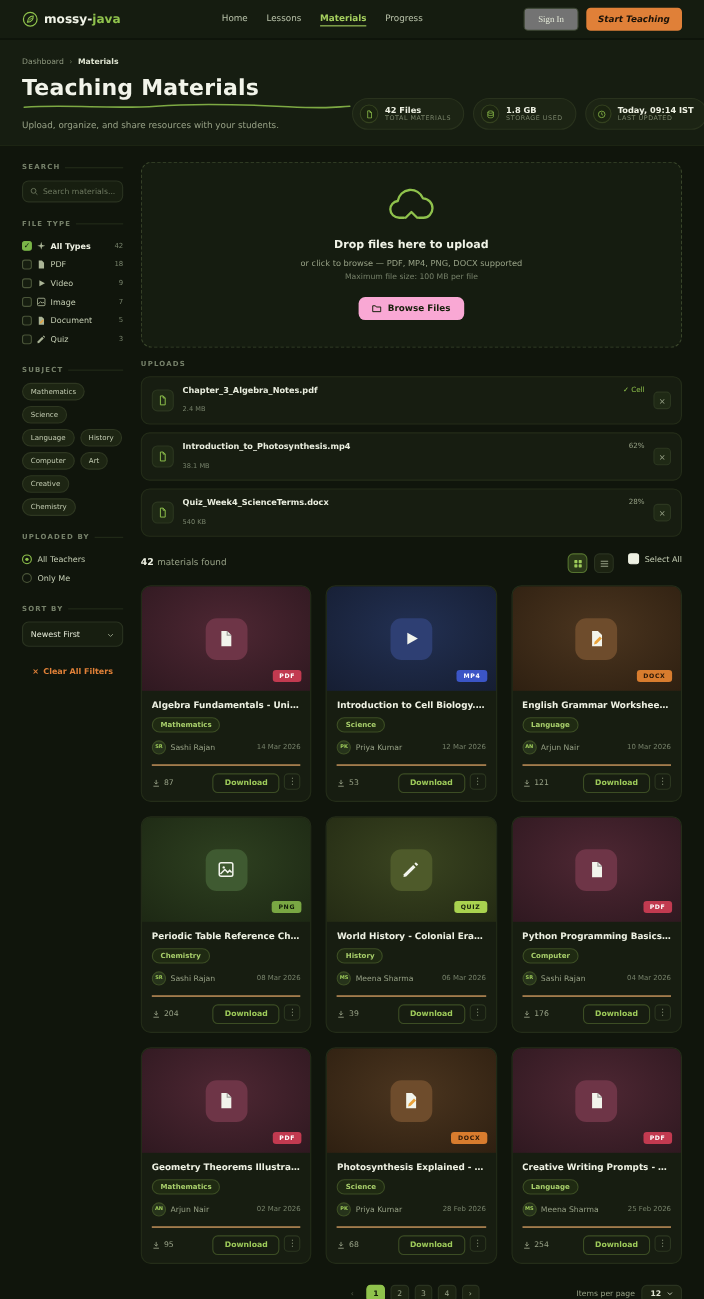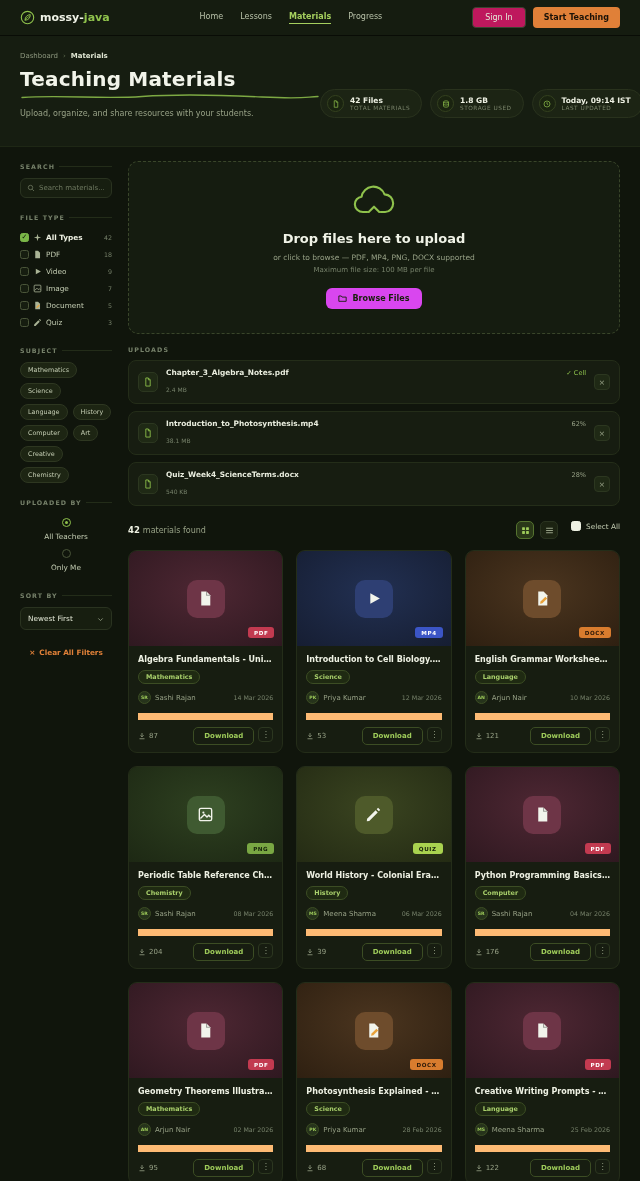--- a/index.html
+++ b/index.html
@@ -10,25 +10,25 @@
 
   
   .header { height:36px; display:flex; align-items:center; padding:0 20px; background:#151c10; border-bottom:1px solid #090c06; }
   .logo { display:flex; align-items:center; gap:5px; font-size:11px; font-weight:bold; }
   .logo .lg-ic { color:#8fc24c; }
   .logo .lp { color:#f0f3e7; } .logo .la { color:#8fc24c; }
   .nav { display:flex; gap:17px; margin:0 auto; font-size:8px; }
   .nav-item { color:#b7c0a8; text-decoration:none; padding-bottom:2px; cursor:pointer; }
   .nav-item[data-active="true"] { color:#a5cf5e; font-weight:bold; border-bottom:1.5px solid #a5cf5e; }
   .hdr-actions { display:flex; gap:7px; }
-  .btn-signin { font-size:8px; padding:5px 12px; border:1px solid #3a4430; border-radius:4px; color:#e4e9d8; background:#be185d; }
-  .btn-start { font-size:8px; font-weight:bold; padding:5px 11px; background:#e08038; color:#1b1208; border-radius:4px; border:none; }
+  .btn-signin { font-size:8px; padding:5px 12px; border:1px solid #3a4430; border-radius:4px; color:#e4e9d8; background:#737373;font-family:Liberation Serif, serif; }
+  .btn-start { font-size:8px; font-weight:bold; padding:5px 11px; background:#e08038; color:#1b1208; border-radius:4px; border:none;font-style:italic; }
 
   
-  .hero { background:#161d11; padding:16px 20px 28px; border-bottom:1px solid #1e2715; }
+  .hero { background:#161d11; padding:16px 20px 14px; border-bottom:1px solid #1e2715; }
   .breadcrumb { font-size:7px; color:#8d977e; display:flex; gap:5px; align-items:center; }
   .breadcrumb .cur { color:#dfe5d2; font-weight:bold; }
   .breadcrumb .sep { color:#5f6a50; }
   .hero-row { display:flex; justify-content:space-between; align-items:flex-end; }
   .page-title { font-size:20px; font-weight:bold; color:#f2f4ea; margin:7px 0 2px; letter-spacing:.2px; }
   .squiggle { margin-top:2px; }
   .hero-sub { font-size:8px; color:#97a186; margin-top:9px; }
   .stats { display:flex; gap:8px; }
   .stat { display:flex; align-items:center; gap:6px; background:#1c2414; border:1px solid #29321d; border-radius:15px; padding:5px 11px 5px 6px; }
   .stat-ic { width:17px; height:17px; border-radius:50%; border:1px solid #34411f; background:#1a2310; display:flex; align-items:center; justify-content:center; color:#8fc24c; }
@@ -55,43 +55,43 @@
   .ft-row[data-checked="true"] .cb::after { color:#0e130b; }
   .ft-row[data-checked="true"] .ft-label { color:#eef1e3; font-weight:bold; }
   .fi { width:9px; height:9px; flex:none; color:#aab496; }
   .fi svg { display:none; width:9px; height:9px; }
   .ft-row[data-icon="sparkle"] .fi-sparkle,.ft-row[data-icon="page"] .fi-page,.ft-row[data-icon="play"] .fi-play,
   .ft-row[data-icon="image"] .fi-image,.ft-row[data-icon="memo"] .fi-memo,.ft-row[data-icon="pencil"] .fi-pencil { display:block; }
   .ft-label { flex:1; }
   .ft-count { font-size:6.3px; color:#76816a; }
   .chips { display:flex; flex-wrap:wrap; gap:5px; }
   .chip-filter { font-size:6.4px; color:#c3ccb2; background:#1d2513; border:1px solid #2e3721; border-radius:9px; padding:3px 7px; cursor:pointer; }
-  .radio-row { display:flex; align-items:center; gap:5px; font-size:7.3px; color:#c3ccb2; padding:4px 0; cursor:pointer;flex-direction:column; }
+  .radio-row { display:flex; align-items:center; gap:5px; font-size:7.3px; color:#c3ccb2; padding:4px 0; cursor:pointer; }
   .radio { width:9px; height:9px; flex:none; border-radius:50%; border:1px solid #4a5539; position:relative; }
   .radio-row[data-selected="true"] .radio { border-color:#8fc24c; }
   .radio-row[data-selected="true"] .radio::after { content:""; position:absolute; inset:2px; border-radius:50%; background:#8fc24c; }
   .select { display:flex; justify-content:space-between; align-items:flex-end; background:#171e10; border:1px solid #2a3320; border-radius:6px; padding:6px 7px; font-size:7.3px; color:#e3e8d6; cursor:pointer; }
   .select svg { color:#8d977e; }
   .clear-filters { margin:18px auto 0; display:flex; gap:4px; align-items:center; justify-content:center; color:#e08038; font-size:7.3px; font-weight:bold; background:none; border:none; }
 
   
   .main { flex:1; min-width:0; }
   .dropzone { border:1.5px dashed #39452a; border-radius:10px; background:#151c10; padding:21px 20px 24px; text-align:center; cursor:pointer; }
   .cloud { color:#8fc24c; display:inline-block; }
-  .dz-title { font-size:13px; font-weight:bold; color:#f0f3e7; margin:11px 0 7px; }
+  .dz-title { font-size:10px; font-weight:bold; color:#f0f3e7; margin:11px 0 7px; }
   .dz-sub { font-size:7.5px; color:#97a186; margin-bottom:4px; }
   .dz-note { font-size:7px; color:#76816a; }
-  .browse-btn { margin-top:14px; display:inline-flex; align-items:center; gap:5px; background:#d946ef; color:#17200b; font-weight:bold; font-size:8px; padding:6px 12px; border-radius:6px; border:none; }
+  .browse-btn { margin-top:14px; display:inline-flex; align-items:center; gap:5px; background:#f9a8d4; color:#17200b; font-weight:bold; font-size:8px; padding:6px 12px; border-radius:6px; border:none; }
 
   .uploads { margin-top:12px; }
   .uploads-label { font-size:6.3px; letter-spacing:1.1px; color:#76816a; font-weight:bold; margin-bottom:7px; }
   .upload-row { display:flex; align-items:center; gap:8px; background:#171d11; border:1px solid #242d19; border-radius:8px; padding:7px 9px; margin-bottom:7px; }
   .u-ic { width:20px; height:20px; flex:none; border-radius:5px; background:#1f2915; border:1px solid #2c3720; display:flex; align-items:center; justify-content:center; color:#8fc24c; }
   .u-mid { flex:1; min-width:0; }
-  .u-top { display:flex; justify-content:space-between; align-items:center; }
+  .u-top { display:flex; justify-content:space-between; }
   .u-name { font-size:7.4px; font-weight:bold; color:#e9edde; }
   .u-status { font-size:6.5px; color:#97a186; }
   .upload-row[data-done="true"] .u-status { color:#8fc24c; }
   .u-bar { height:3px; background:#242e1a; border-radius:2px; margin:4px 0 3px; overflow:hidden; }
   .u-fill { height:100%; background:linear-gradient(90deg,#7ab648,#a7d35e); border-radius:2px; }
   .u-size { font-size:6px; color:#76816a; }
   .u-close { width:16px; height:16px; flex:none; border-radius:4px; background:#1f2915; border:1px solid #2c3720; color:#97a186; font-size:7.5px; display:flex; align-items:center; justify-content:center; }
 
   .toolbar { display:flex; align-items:center; margin:15px 0 11px; }
   .result-count { font-size:8px; color:#97a186; display:flex; gap:3px; align-items:baseline; }
@@ -127,21 +127,21 @@
   .card[data-kind="docx"] .badge { background:#d87c2e; color:#2a1707; }
   .card[data-kind="png"]  .badge { background:#79a743; color:#15200a; }
   .card[data-kind="quiz"] .badge { background:#a9d24f; color:#17200b; }
   .card-body { padding:9px 9px 7px; display:flex; flex-direction:column; gap:6px; flex:1; }
   .card-title { font-size:8px; font-weight:bold; color:#eef1e3; white-space:nowrap; overflow:hidden; text-overflow:ellipsis; cursor:pointer; }
   .chip-subject { align-self:flex-start; font-size:6.4px; font-weight:bold; color:#a8cf6b; background:#1f2a12; border:1px solid #3c4d24; border-radius:8px; padding:2px 7px; cursor:pointer; }
   .meta { display:flex; align-items:center; gap:4px; margin-top:1px; }
   .avatar { width:13px; height:13px; flex:none; border-radius:50%; background:#26331b; border:1px solid #3c4d24; color:#9ecb5a; font-size:4.6px; font-weight:bold; display:flex; align-items:center; justify-content:center; }
   .uploader { font-size:7px; color:#97a186; flex:1; white-space:nowrap; overflow:hidden; text-overflow:ellipsis; }
   .mdate { font-size:6.3px; color:#76816a; white-space:nowrap; }
-  .card-foot { border-top:7px solid #fdba74; margin-top:3px; padding-top:7px; display:flex; align-items:center; justify-content:space-between; }
+  .card-foot { border-top:1px solid #fdba74; margin-top:3px; padding-top:7px; display:flex; align-items:center; justify-content:space-between; }
   .dl-count { display:flex; align-items:center; gap:3px; font-size:7px; color:#97a186; }
   .dl-count i { font-style:normal; }
   .foot-actions { display:flex; gap:4px; align-items:flex-start; }
   .dl-btn { font-size:7px; font-weight:bold; color:#9ecb5a; background:none; border:1px solid #3c4d24; border-radius:5px; padding:4px 10px; }
   .kebab { width:15px; height:15px; border:1px solid #2c3720; border-radius:4px; background:none; color:#97a186; font-size:8px; line-height:1; display:flex; align-items:center; justify-content:center; }
 
   
   .pagination { display:flex; align-items:center; justify-content:center; gap:5px; margin:19px 0 15px; position:relative; }
   .page-btn { min-width:16px; height:16px; padding:0 5px; border-radius:4px; background:#1c2312; border:1px solid #2a3320; color:#97a186; font-size:7px; display:flex; align-items:center; justify-content:center; }
   .page-btn[data-active="true"] { background:#8fc24c; border-color:#8fc24c; color:#131a0a; font-weight:bold; }
@@ -780,21 +780,21 @@
             <div class="meta">
               <span class="avatar">MS</span>
               <span class="uploader">Meena Sharma</span>
               <span class="mdate">25 Feb 2026</span>
             </div>
             <div class="card-foot">
               <span class="dl-count">
                 <svg width="8" height="8" viewBox="0 0 16 16" fill="none" stroke="currentColor" stroke-width="1.6">
                   <path d="M8 2v7.5M4.8 6.5L8 9.7l3.2-3.2M3 13.5h10"></path>
                 </svg>
-                <i>122</i>
+                <i>254</i>
               </span>
               <span class="foot-actions">
                 <button class="dl-btn">Download</button>
                 <button class="kebab">⋮</button>
               </span>
             </div>
           </div>
         </article>
       </div>
 

